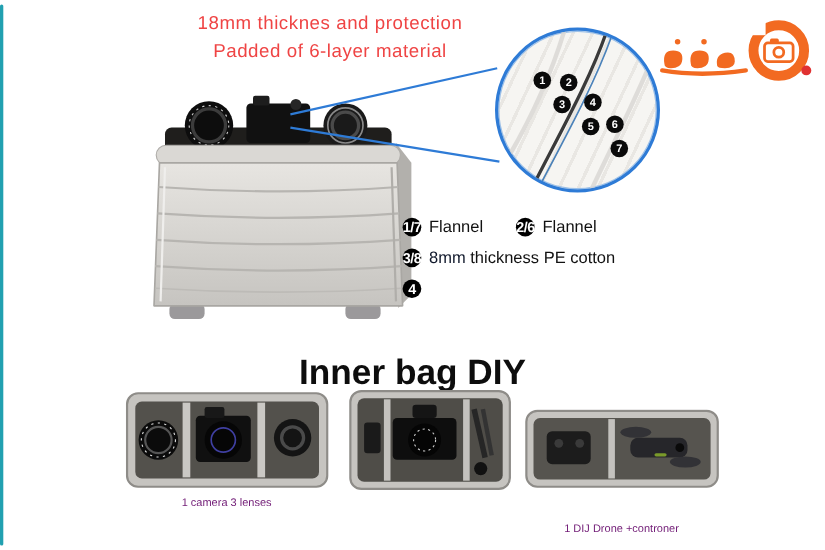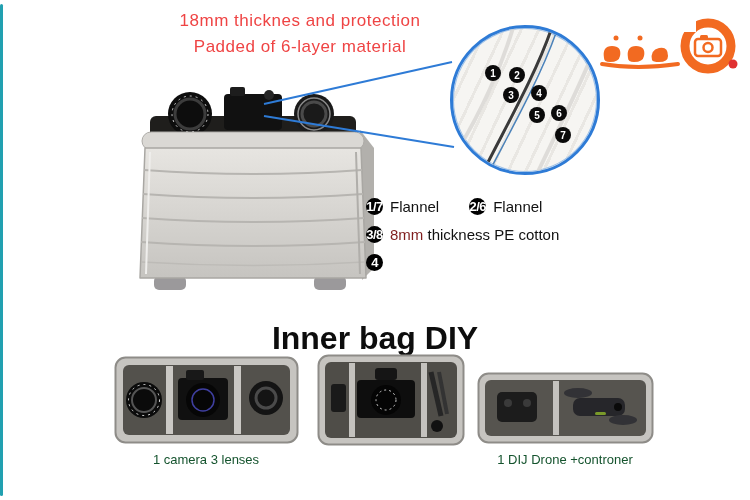--- a/index.html
+++ b/index.html
@@ -34,32 +34,32 @@
   .n4{left:78px;top:57px;} .n5{left:76px;top:79px;} .n6{left:98px;top:77px;}
   .n7{left:102px;top:99px;}
 
   
   .legend { position:absolute; left:366px; top:198px; width:290px; font-size:15px; }
   .legend-row { display:flex; gap:30px; margin-bottom:11px; align-items:center; }
   .legend-item { display:flex; align-items:center; gap:7px; }
   .badge { width:17px; height:17px; border-radius:50%; background:#000; color:#fff;
            font-size:13px; font-weight:bold; display:inline-flex; align-items:center;
            justify-content:center; flex:0 0 auto; letter-spacing:-0.5px; }
-  .hl { color:#7f1d1d; }
+  .hl { color:#0f172a; }
 
   
   .section-title { position:absolute; left:0; top:320px; width:750px;
                    text-align:center; font-size:32px; font-weight:bold; color:#0d0d0d; }
 
   
   .figure { position:absolute; display:flex; flex-direction:column; align-items:center; }
   .fig1 { left:110px; top:356px; width:192px; }
   .fig2 { left:316px; top:354px; width:150px; }
-  .fig3 { left:472px; top:372px; width:186px; }
-  .caption { margin-top:8px; font-size:13px; color:#14532d; text-align:center; line-height:1.25; }
+  .fig3 { left:472px; top:372px; width:186px;gap:24px; }
+  .caption { margin-top:8px; font-size:10px; color:#701a75; text-align:center; line-height:1.25; }
 
   
   .logo { position:absolute; left:592px; top:8px; width:150px; height:72px; }
 </style>
 </head>
 <body>
 
 <div class="stage">
 
   <div class="left-accent"></div>

